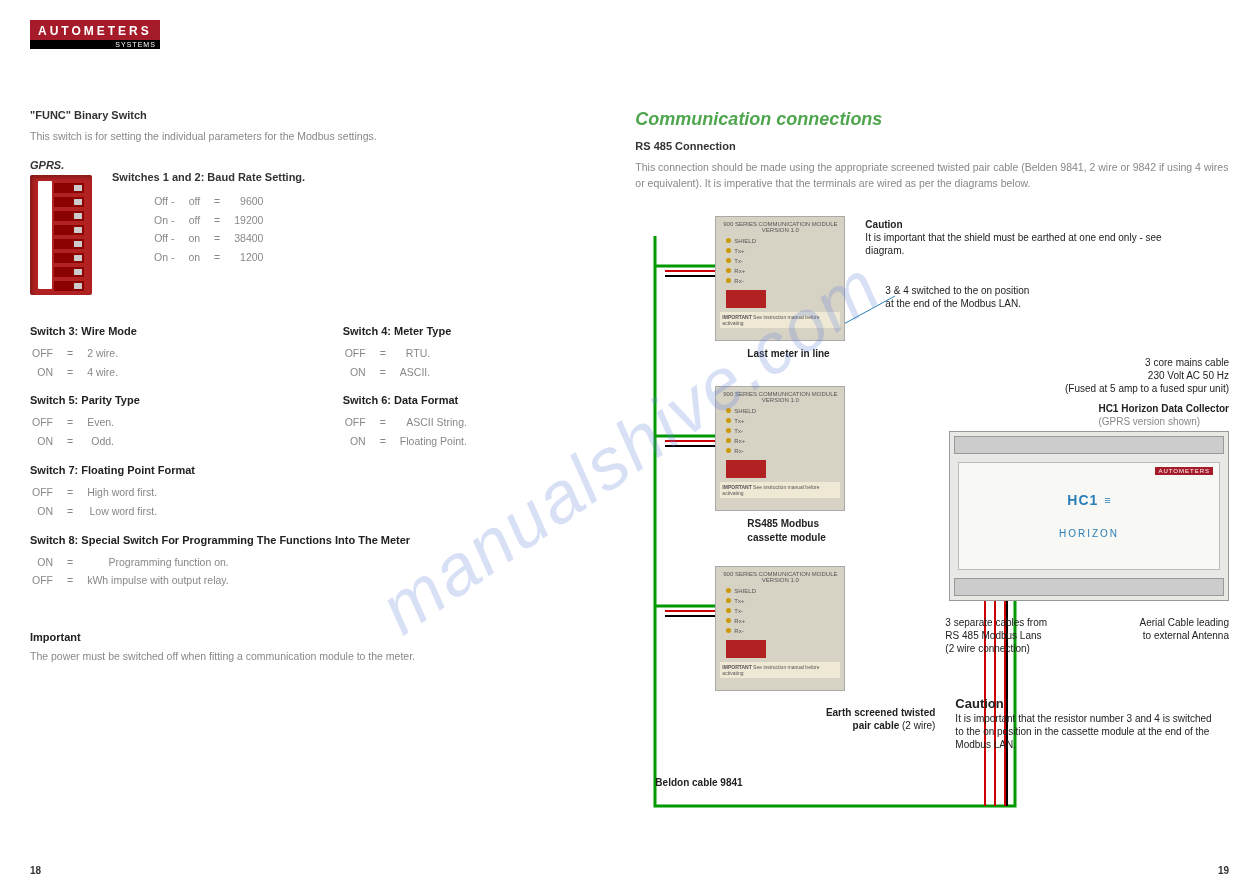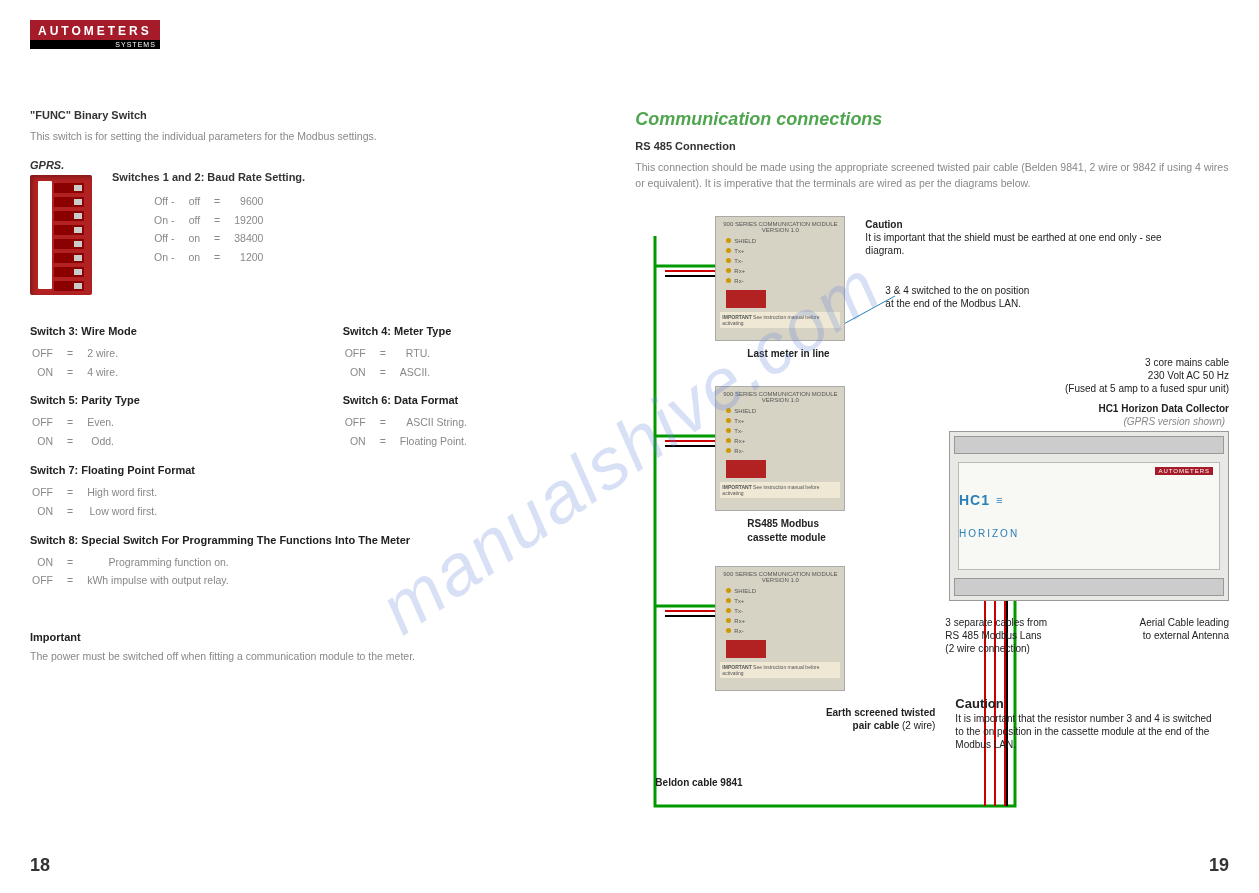--- a/index.html
+++ b/index.html
@@ -49,21 +49,21 @@
     background:#fff; border-radius:1px;
   }
   .dip-sw { position:absolute; left:24px; right:8px; height:10px; background:#8b0000; }
   .dip-sw::after { content:""; position:absolute; right:2px; top:2px; width:8px; height:6px; background:#ccc; }
   .baud-block { display:flex; gap:20px; align-items:flex-start; margin-bottom:18px;}
   .switch-table { color:#888; font-size:10.5px; line-height:1.6;text-align:right; }
   .switch-table td { padding: 0 12px 0 0; white-space:nowrap; }
   .cols { display:flex; gap:60px; }
   .col { flex:1; }
   .subhead { font-weight:bold; font-size:11px; margin: 12px 0 6px 0; color:#222;}
-  .pagenum { position:absolute; bottom:-30px; font-size:18px; font-weight:600; color:#333;}
+  .pagenum { position:absolute; bottom:-30px; font-size:10px; font-weight:600; color:#333;}
   .pagenum.left { left:0;}
   .pagenum.right { right:0;}
   .watermark {
     position: absolute;
     left: 50%; top: 50%;
     transform: translate(-50%, -50%) rotate(-35deg);
     font-size: 72px;
     color: rgba(100, 130, 220, 0.25);
     font-weight: 400;
     font-style: italic;
@@ -89,21 +89,21 @@
   .module .dipbox { width:40px;height:18px;background:#b22222;margin:6px 0 0 6px;}
   .module .imp { background:#eee8d5;font-size:5px;padding:2px;margin-top:4px;}
   .mlabel { position:absolute; font-weight:bold; font-size:10px; color:#222;padding-left:32px; }
   .annot { position:absolute; font-size:10px; color:#222; line-height:1.3; }
   .annot .atitle { font-weight:bold; }
   .hc1 {
     position:absolute; right:0; top:205px; width:280px; height:170px;
     background:#e8e8e4; border:1px solid #999;
   }
   .hc1-rail { position:absolute; left:4px; right:4px; height:18px; background:#ccc; border:1px solid #999;}
-  .hc1-body { position:absolute; left:8px; right:8px; top:30px; bottom:30px; background:#f8f8f5; border:1px solid #bbb; display:flex; align-items:flex-start; justify-content:center; flex-direction:column; gap:20px;}
+  .hc1-body { position:absolute; left:8px; right:8px; top:30px; bottom:30px; background:#f8f8f5; border:1px solid #bbb; display:flex; align-items:center; justify-content:center; flex-direction:column; gap:20px;}
   .hc1-logo { font-size:14px; color:#2a7fb8; font-weight:bold; letter-spacing:1px;}
   .hc1-logo2 { font-size:10px; color:#2a7fb8; letter-spacing:2px;}
   .hc1-aut { position:absolute; right:6px; top:4px; background:#a61b29; color:#fff; font-size:6px; padding:1px 3px; letter-spacing:1px;}
   svg.wires { position:absolute; left:0; top:0; pointer-events:none;}
 </style>
 </head>
 <body>
 
 
 
@@ -335,21 +335,21 @@
       <div class="annot" style="left:250px; top:78px; width:150px; color:#222;">3 &amp; 4 switched to the on position at the end of the Modbus LAN.</div>
 
       <div class="annot" style="right:0; top:150px; text-align:right;">
         <div>3 core mains cable</div>
         <div>230 Volt AC 50 Hz</div>
         <div>(Fused at 5 amp to a fused spur unit)</div>
       </div>
 
       <div class="annot" style="right:0; top:196px;">
         <div class="atitle">HC1 Horizon Data Collector</div>
-        <div style="font-style:italic;color:#888;margin-left:25px;">(GPRS version shown)</div>
+        <div style="color:#888;">(GPRS version shown)</div>
       </div>
 
       <div class="hc1" style="top:225px;">
         <div class="hc1-rail" style="top:4px;"></div>
         <div class="hc1-rail" style="bottom:4px;"></div>
         <div class="hc1-body">
           <div class="hc1-aut">AUTOMETERS</div>
           <div style="display:flex;align-items:center;gap:6px;">
             <span class="hc1-logo">HC1</span>
             <span style="color:#2a7fb8;">≡</span>

